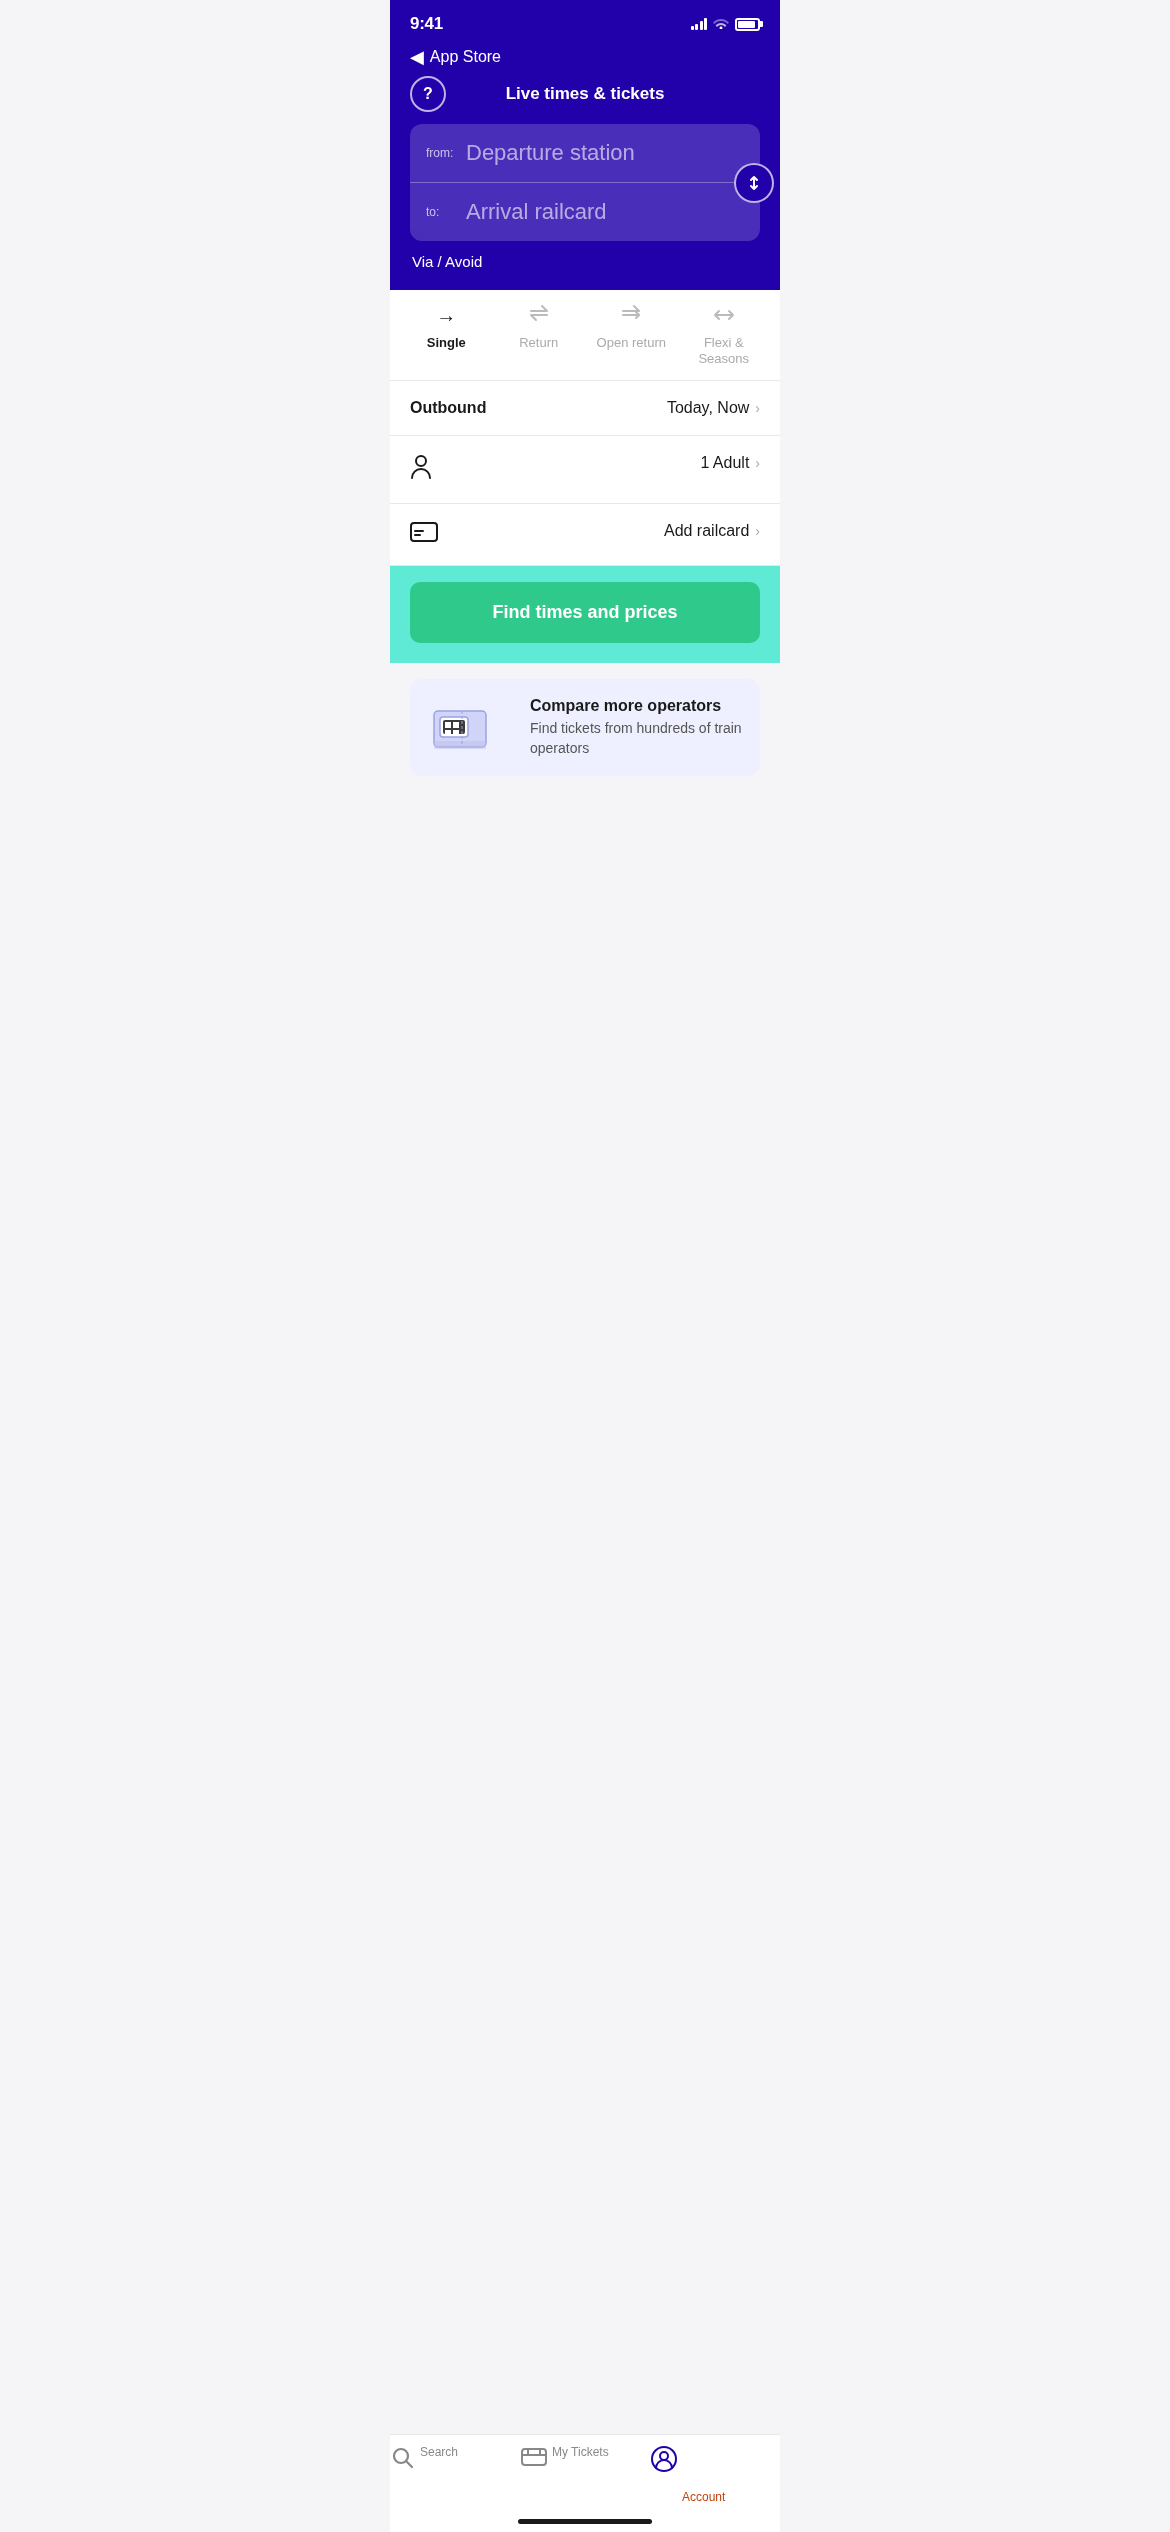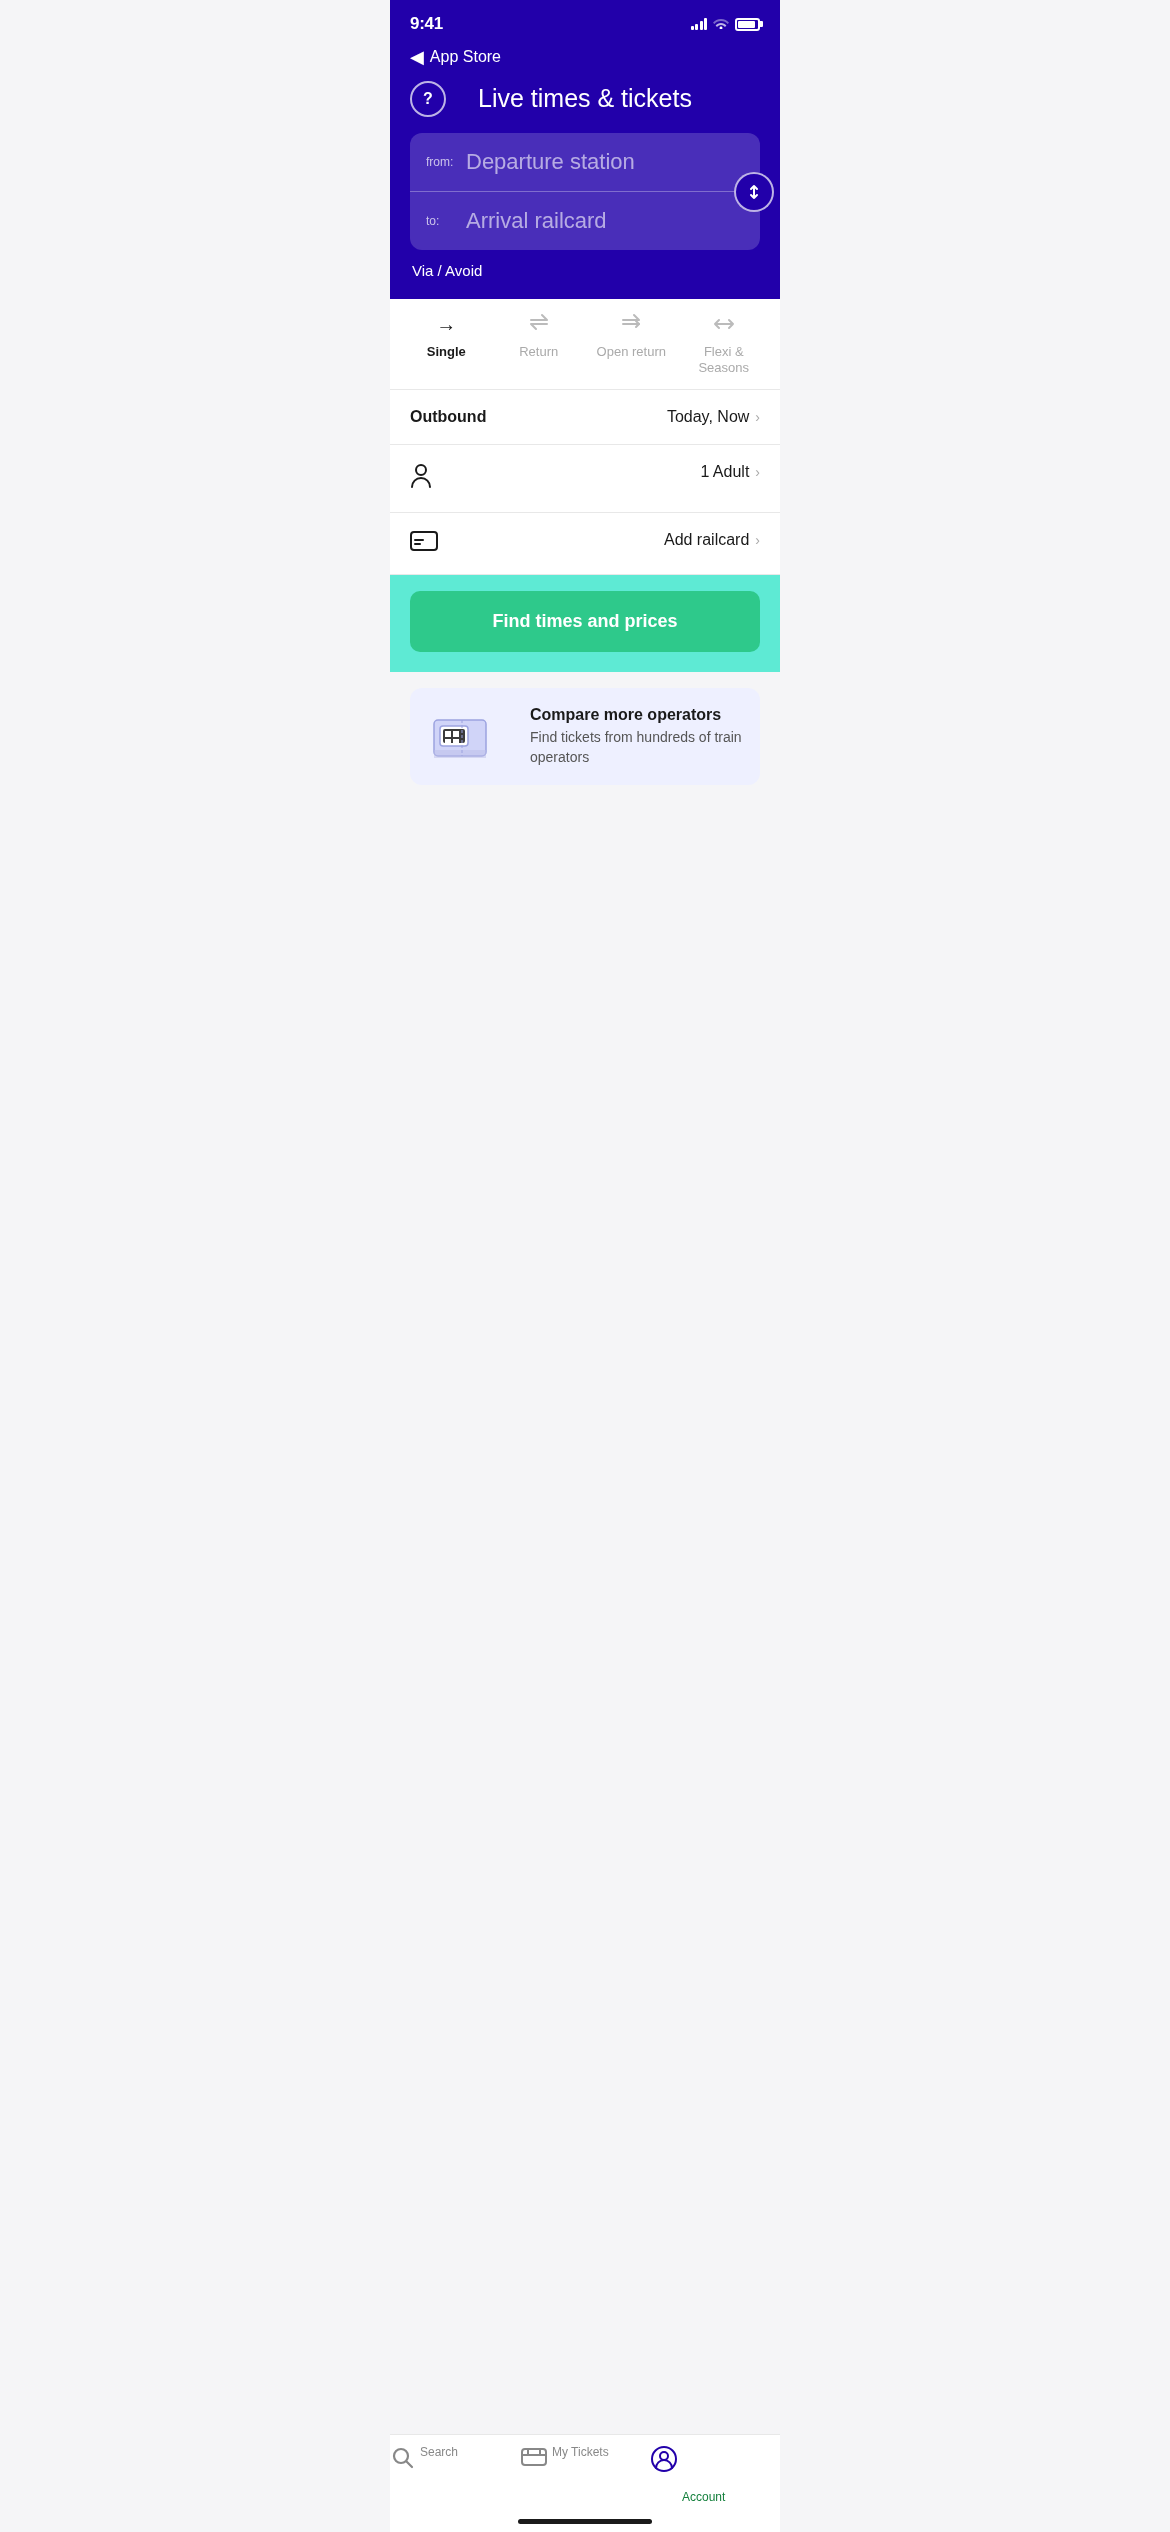--- a/index.html
+++ b/index.html
@@ -113,22 +113,22 @@
       border: 2px solid rgba(255,255,255,0.7);
       display: flex;
       align-items: center;
       justify-content: center;
       color: white;
       font-size: 16px;
       font-weight: 600;
     }
     .header-title {
       color: white;
-      font-size: 25px;
-      font-weight: 400;
+      font-size: 17px;
+      font-weight: 700;
     }
 
     
     .search-section {
       background: #2200aa;
       padding: 0 20px 20px;
     }
     .station-inputs {
       background: rgba(255,255,255,0.18);
       border-radius: 12px;
@@ -319,21 +319,21 @@
       align-items: flex-start;
       gap: 4px;
       flex: 1;
     }
     .tab-icon {
       font-size: 24px;
     }
     .tab-label {
       font-size: 12px;
     }
-    .tab-item.active .tab-label { color: #15803d; margin-top: 45px; }
+    .tab-item.active .tab-label { color: #c2410c; margin-top: 45px; }
     .tab-item.active .tab-icon { color: #2200aa; }
     .tab-item.inactive .tab-label { color: #888; }
     .tab-item.inactive .tab-icon { color: #888; }
 
     .home-indicator {
       position: fixed;
       bottom: 8px;
       left: 50%;
       transform: translateX(-50%);
       width: 134px;

